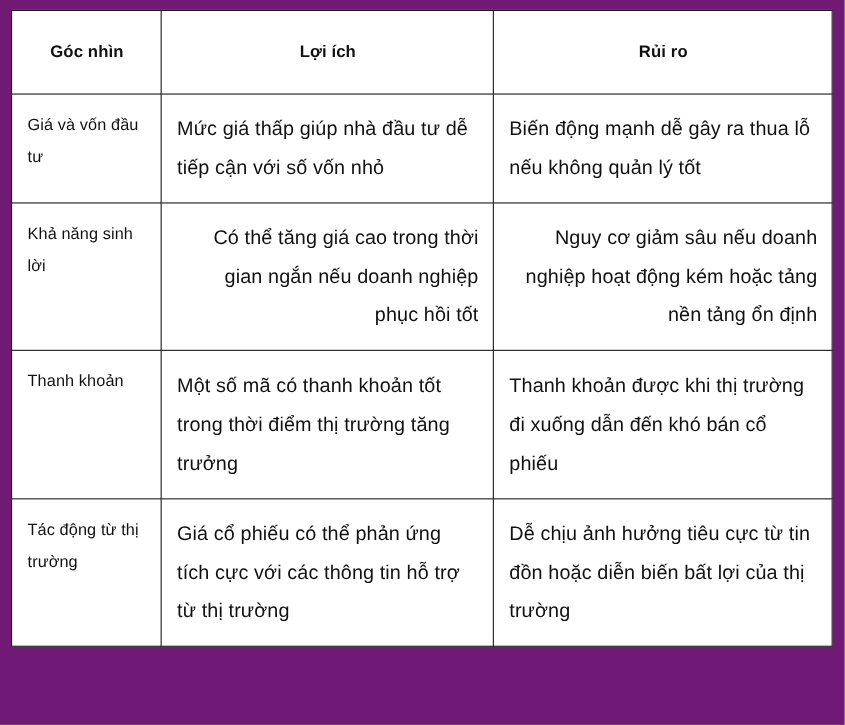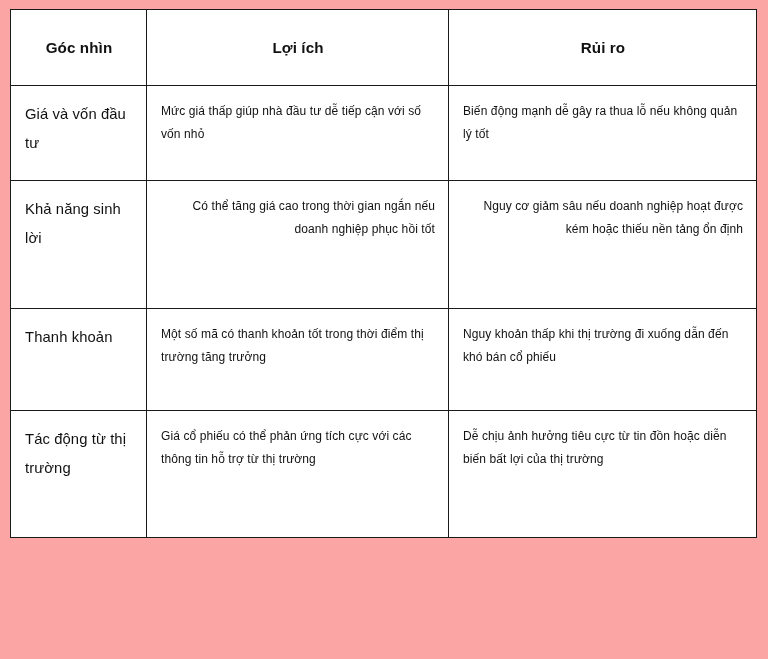--- a/index.html
+++ b/index.html
@@ -12,21 +12,21 @@
     width: 768px;
     height: 659px;
     font-family: "Liberation Sans", "DejaVu Sans", sans-serif;
     color: #111111;
     overflow: hidden;
   }
   .page {
     position: relative;
     width: 768px;
     height: 659px;
-    background: #fca5a5;
+    background: #701a75;
     box-sizing: border-box;
   }
   .table-wrap {
     position: absolute;
     left: 10px;
     top: 9px;
     width: 746px;
   }
   table.compare-table {
     width: 746px;
@@ -36,21 +36,21 @@
   }
   table.compare-table col.c-aspect  { width: 136px; }
   table.compare-table col.c-benefit { width: 302px; }
   table.compare-table col.c-risk    { width: 308px; }
 
   table.compare-table th,
   table.compare-table td {
     border: 1px solid #1a1a1a;
     vertical-align: top;
     padding: 14px 13px 14px 14px;
-    font-size: 12px;
+    font-size: 18px;
     line-height: 1.95;
     letter-spacing: 0.1px;
   }
   table.compare-table thead th {
     text-align: center;
     font-weight: bold;
     font-size: 15.2px;
     height: 51px;
     padding-top: 12px;
     padding-bottom: 12px;
@@ -93,26 +93,26 @@
       </thead>
       <tbody>
         <tr data-row="0">
           <th scope="row" class="aspect-cell">Giá và vốn đầu tư</th>
           <td class="body-cell">Mức giá thấp giúp nhà đầu tư dễ tiếp cận với số vốn nhỏ</td>
           <td class="body-cell">Biến động mạnh dễ gây ra thua lỗ nếu không quản lý tốt</td>
         </tr>
         <tr data-row="1">
           <th scope="row" class="aspect-cell">Khả năng sinh lời</th>
           <td class="body-cell">Có thể tăng giá cao trong thời gian ngắn nếu doanh nghiệp phục hồi tốt</td>
-          <td class="body-cell">Nguy cơ giảm sâu nếu doanh nghiệp hoạt được kém hoặc thiếu nền tảng ổn định</td>
+          <td class="body-cell">Nguy cơ giảm sâu nếu doanh nghiệp hoạt động kém hoặc tảng nền tảng ổn định</td>
         </tr>
         <tr data-row="2">
           <th scope="row" class="aspect-cell">Thanh khoản</th>
           <td class="body-cell">Một số mã có thanh khoản tốt trong thời điểm thị trường tăng trưởng</td>
-          <td class="body-cell">Nguy khoản thấp khi thị trường đi xuống dẫn đến khó bán cổ phiếu</td>
+          <td class="body-cell">Thanh khoản được khi thị trường đi xuống dẫn đến khó bán cổ phiếu</td>
         </tr>
         <tr data-row="5">
           <th scope="row" class="aspect-cell">Tác động từ thị trường</th>
           <td class="body-cell">Giá cổ phiếu có thể phản ứng tích cực với các thông tin hỗ trợ từ thị trường</td>
           <td class="body-cell">Dễ chịu ảnh hưởng tiêu cực từ tin đồn hoặc diễn biến bất lợi của thị trường</td>
         </tr>
       </tbody>
     </table>
   </div>
 </div>

